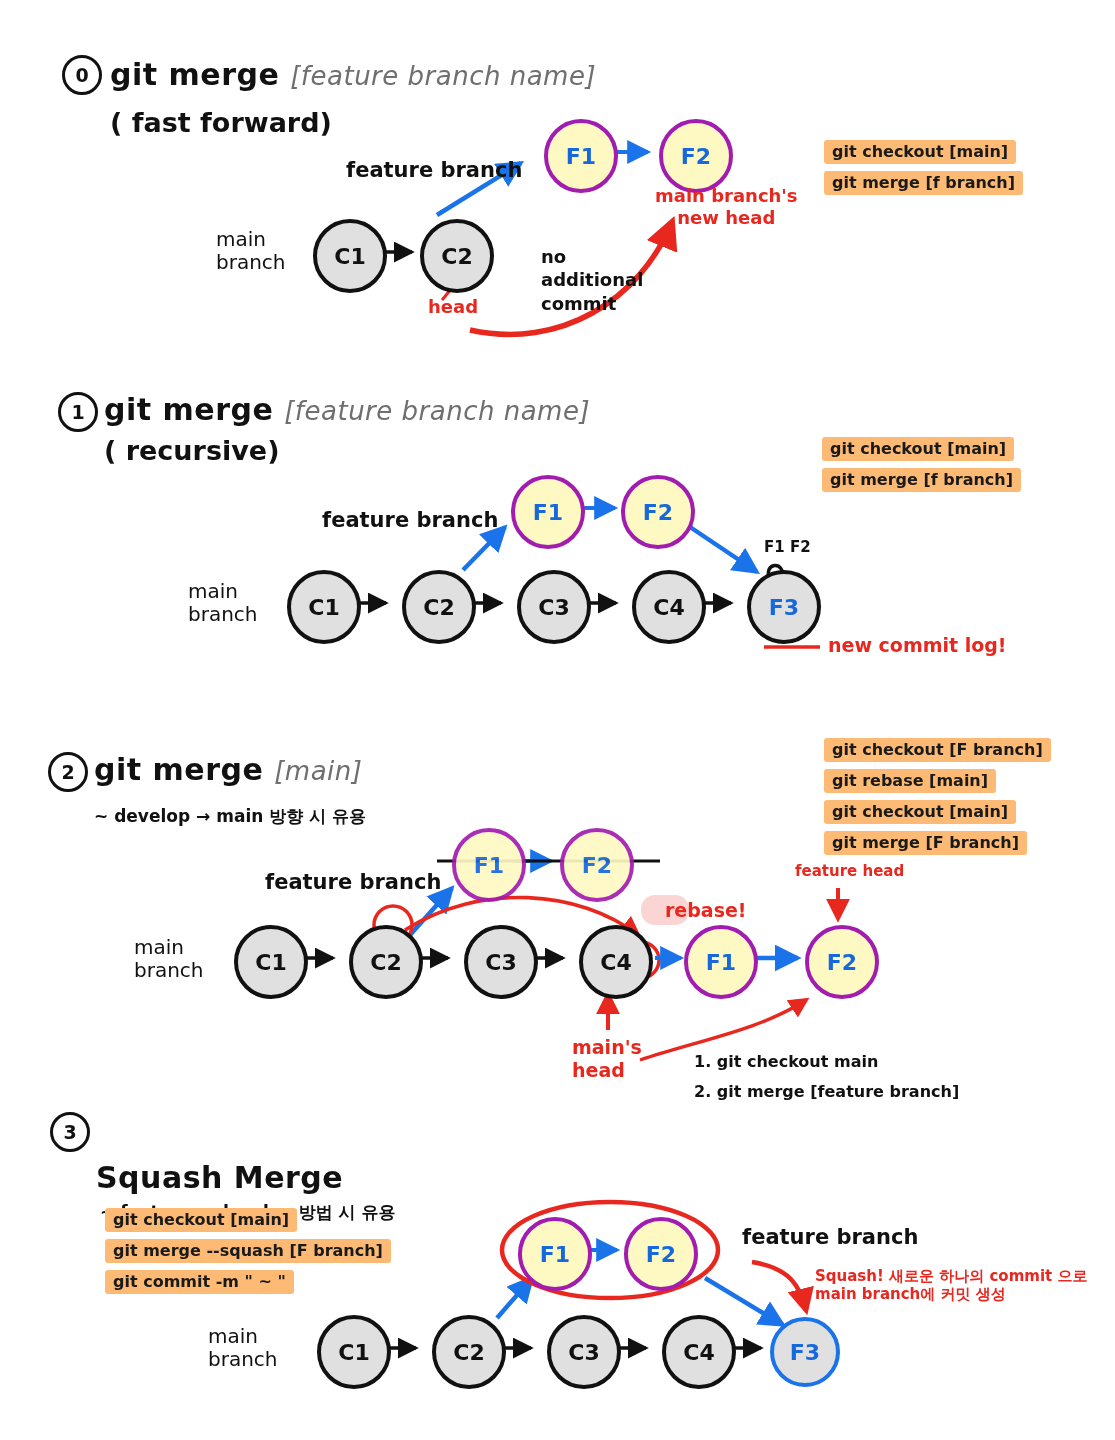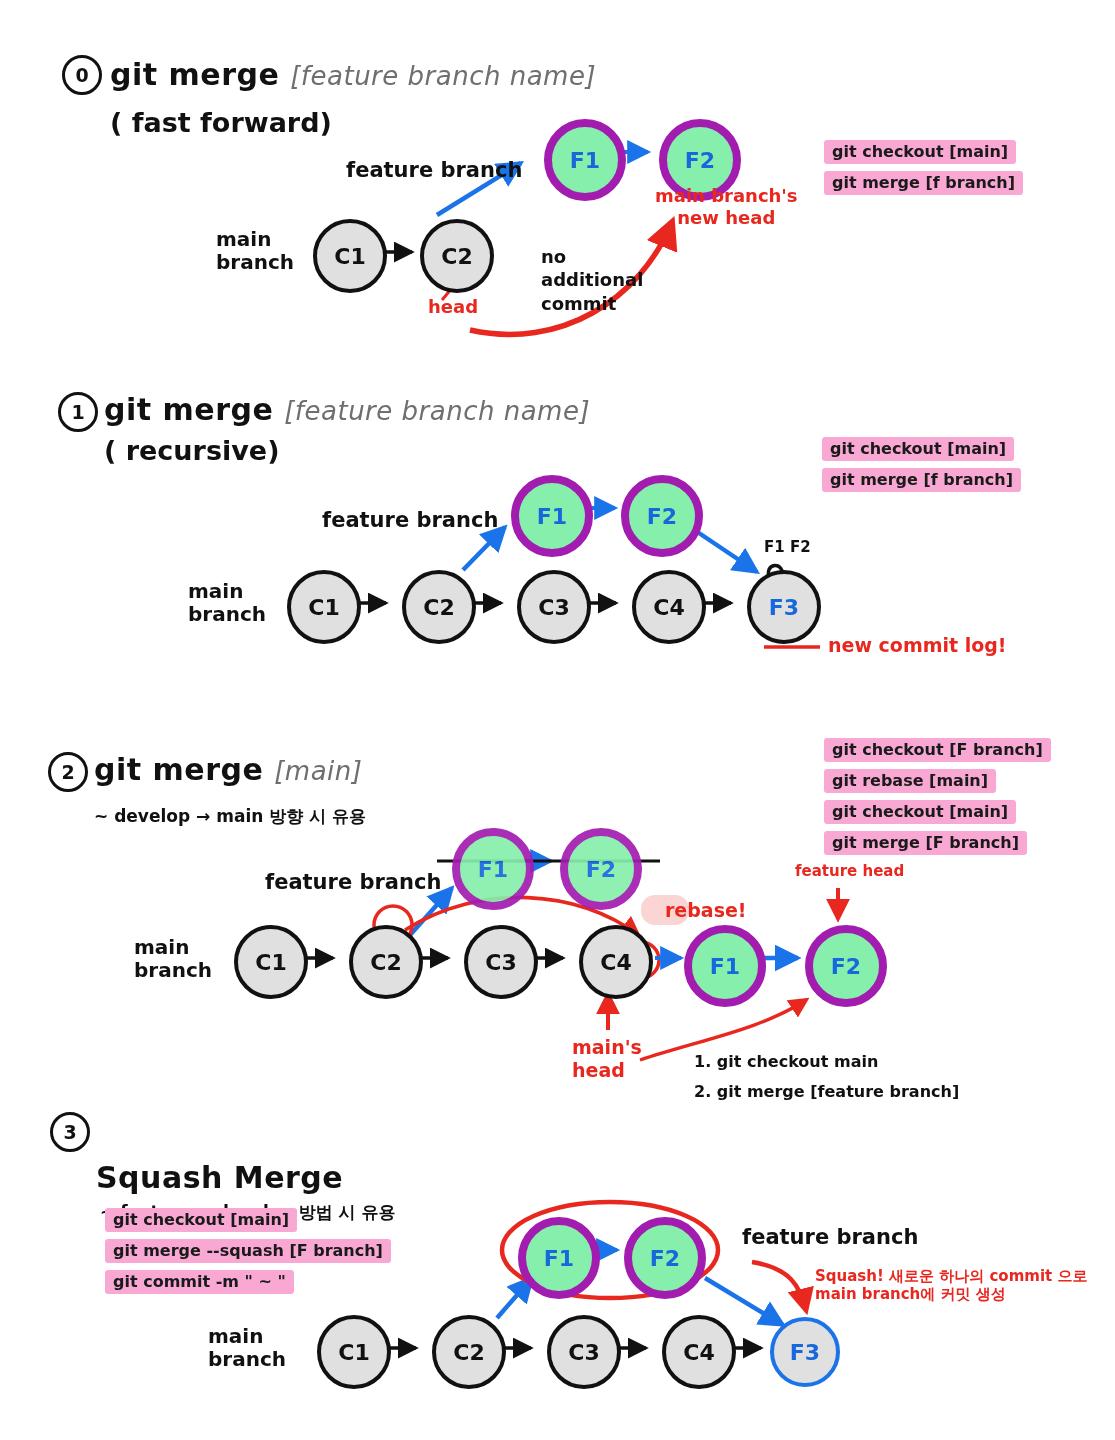--- a/index.html
+++ b/index.html
@@ -27,27 +27,27 @@
     position:absolute;font-size:17px;font-weight:bold;white-space:nowrap;color:#111;
   }
 
   
   .node{
     position:absolute;border-radius:50%;
     display:flex;align-items:center;justify-content:center;
     font-weight:bold;font-size:22px;
   }
   .node.main{width:66px;height:66px;background:#e0e0e0;border:4px solid #111;color:#111;}
-  .node.feat{width:66px;height:66px;background:#86efac;border:8px solid #a21caf;color:#1668dc;}
+  .node.feat{width:66px;height:66px;background:#fef9c3;border:4px solid #a21caf;color:#1668dc;}
   .node.merge{width:66px;height:66px;background:#e0e0e0;border:4px solid #111;color:#1668dc;}
   .node.squash{width:62px;height:62px;background:#e0e0e0;border:4px solid #1a73e8;color:#1668dc;}
 
   
   .branch-label{
-    position:absolute;font-size:20px;font-weight:bold;line-height:1.15;white-space:pre-line;
+    position:absolute;font-size:20px;font-weight:normal;line-height:1.15;white-space:pre-line;
   }
   .feat-label{
     position:absolute;font-size:21px;font-weight:bold;white-space:nowrap;
   }
   .red-note{
     position:absolute;color:#e8271f;font-size:18px;font-weight:bold;line-height:1.2;
     white-space:pre-line;
   }
   .black-note{
     position:absolute;color:#111;font-size:18px;font-weight:bold;line-height:1.3;
@@ -56,21 +56,21 @@
   .tiny-note{
     position:absolute;color:#111;font-size:15px;font-weight:bold;white-space:nowrap;
   }
   .steps{
     position:absolute;font-size:16px;font-weight:bold;line-height:1.9;white-space:pre-line;
   }
 
   
   .cmds{position:absolute;}
   .cmds .cmd{
-    display:inline-block;background:#f9a8d4;padding:2px 8px 3px 8px;margin-bottom:7px;
+    display:inline-block;background:#fdba74;padding:2px 8px 3px 8px;margin-bottom:7px;
     font-size:16px;font-weight:bold;white-space:nowrap;border-radius:3px;color:#1a1a1a;
   }
 
   
   svg.overlay{position:absolute;left:0;top:0;width:1115px;height:1440px;pointer-events:none;}
   .rebase-pill{
     position:absolute;background:#fbd5d3;border-radius:14px;
   }
 </style>
 </head>

